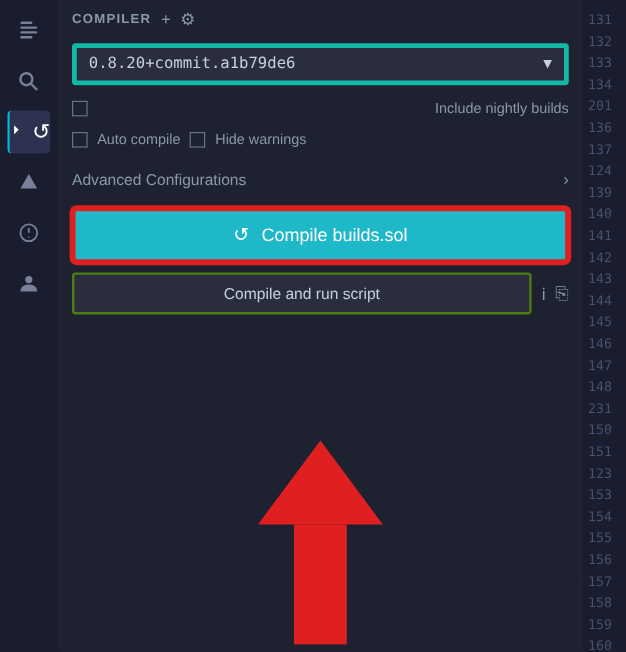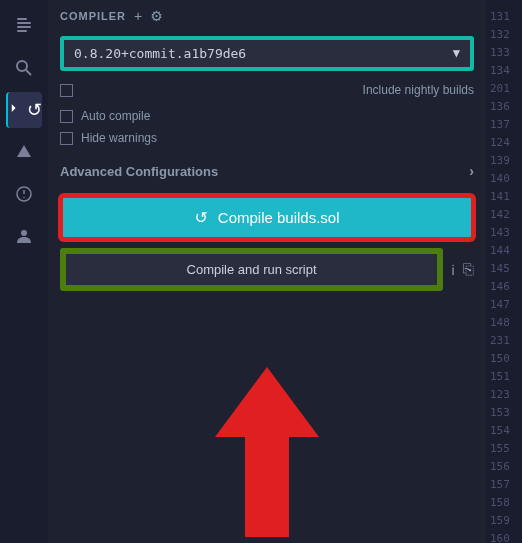--- a/index.html
+++ b/index.html
@@ -142,21 +142,21 @@
 
     .nightly-label {
       color: #8899aa;
       font-size: 12px;
     }
 
     
     .checkboxes-section {
       padding: 4px 12px;
       display: flex;
-      flex-direction: column;
+      flex-direction: row;
       gap: 8px;
     }
 
     .checkbox-row {
       display: flex;
       align-items: center;
       gap: 8px;
     }
 
     .checkbox-row .checkbox-box {
@@ -168,21 +168,20 @@
       font-size: 12px;
     }
 
     
     .advanced-row {
       padding: 14px 12px 8px 12px;
       display: flex;
       align-items: center;
       justify-content: space-between;
       cursor: pointer;
-      font-weight: bold;
     }
 
     .advanced-label {
       color: #8899aa;
       font-size: 13px;
     }
 
     .chevron-right {
       color: #8899aa;
       font-size: 14px;
@@ -214,21 +213,21 @@
     .compile-script-row {
       margin: 4px 12px;
       display: flex;
       align-items: center;
       gap: 8px;
     }
 
     .compile-script-btn {
       flex: 1;
       background: #2a2d3e;
-      border: 6px solid #4d7c0f;
+      border: 2px solid #4d7c0f;
       border-radius: 3px;
       padding: 8px 12px;
       color: #c8d0e0;
       font-size: 13px;
       cursor: pointer;
       text-align: center;
     }
 
     .info-icon {
       color: #8899aa;

